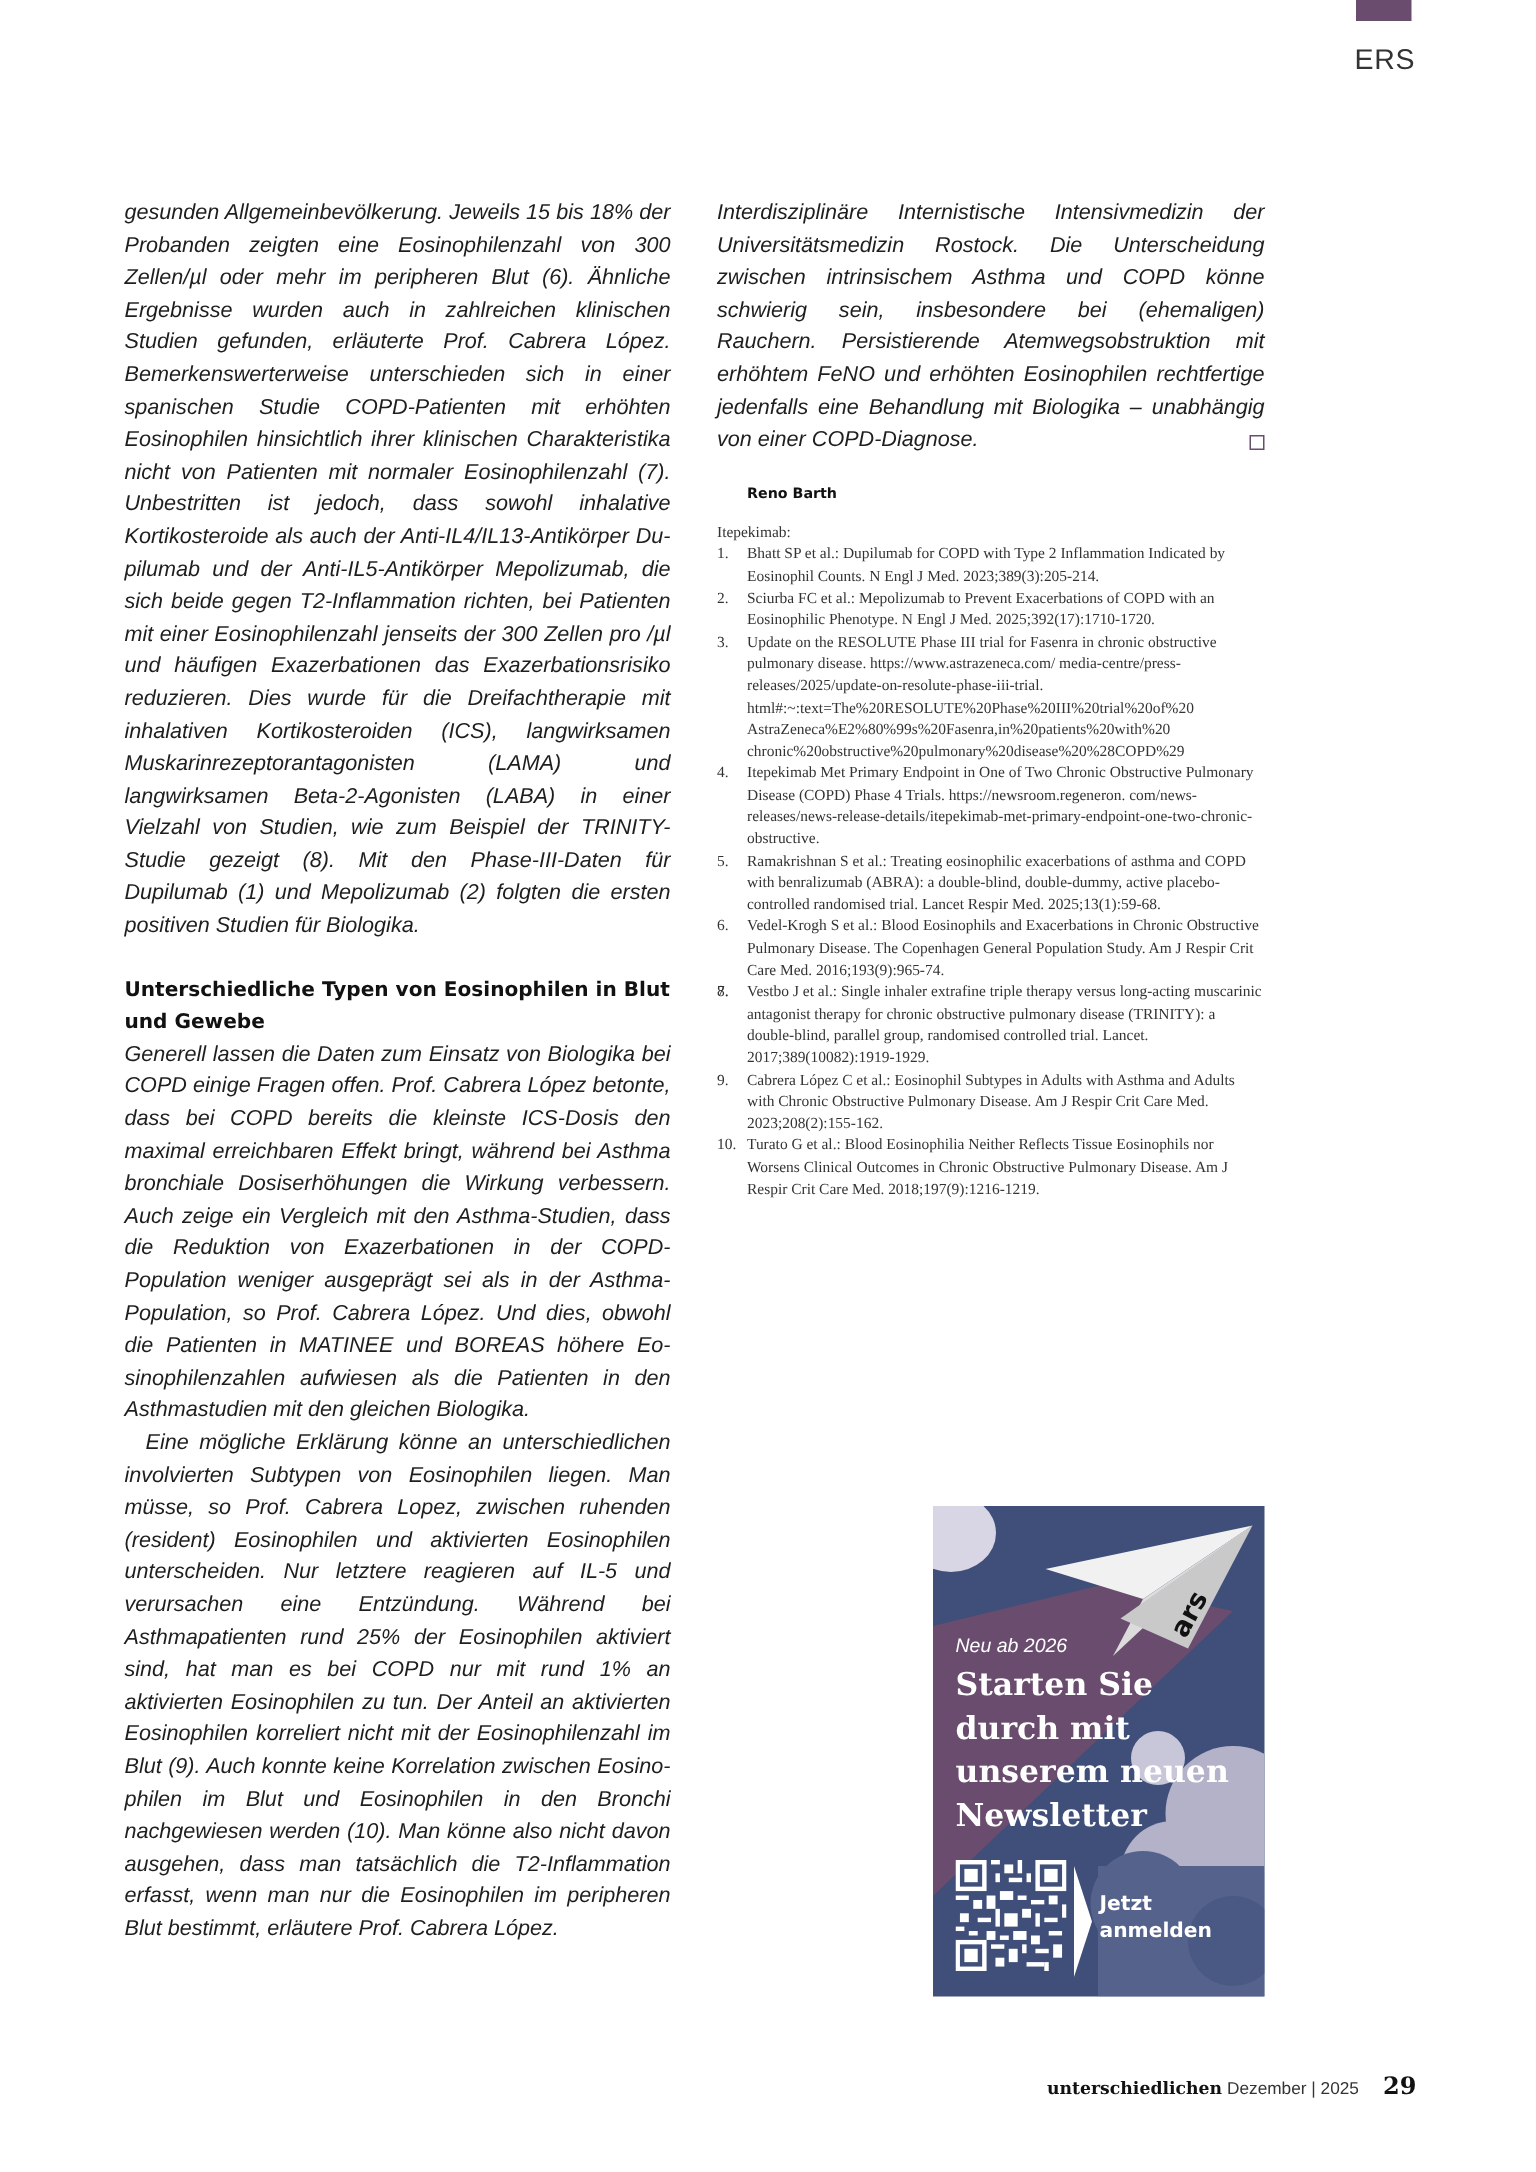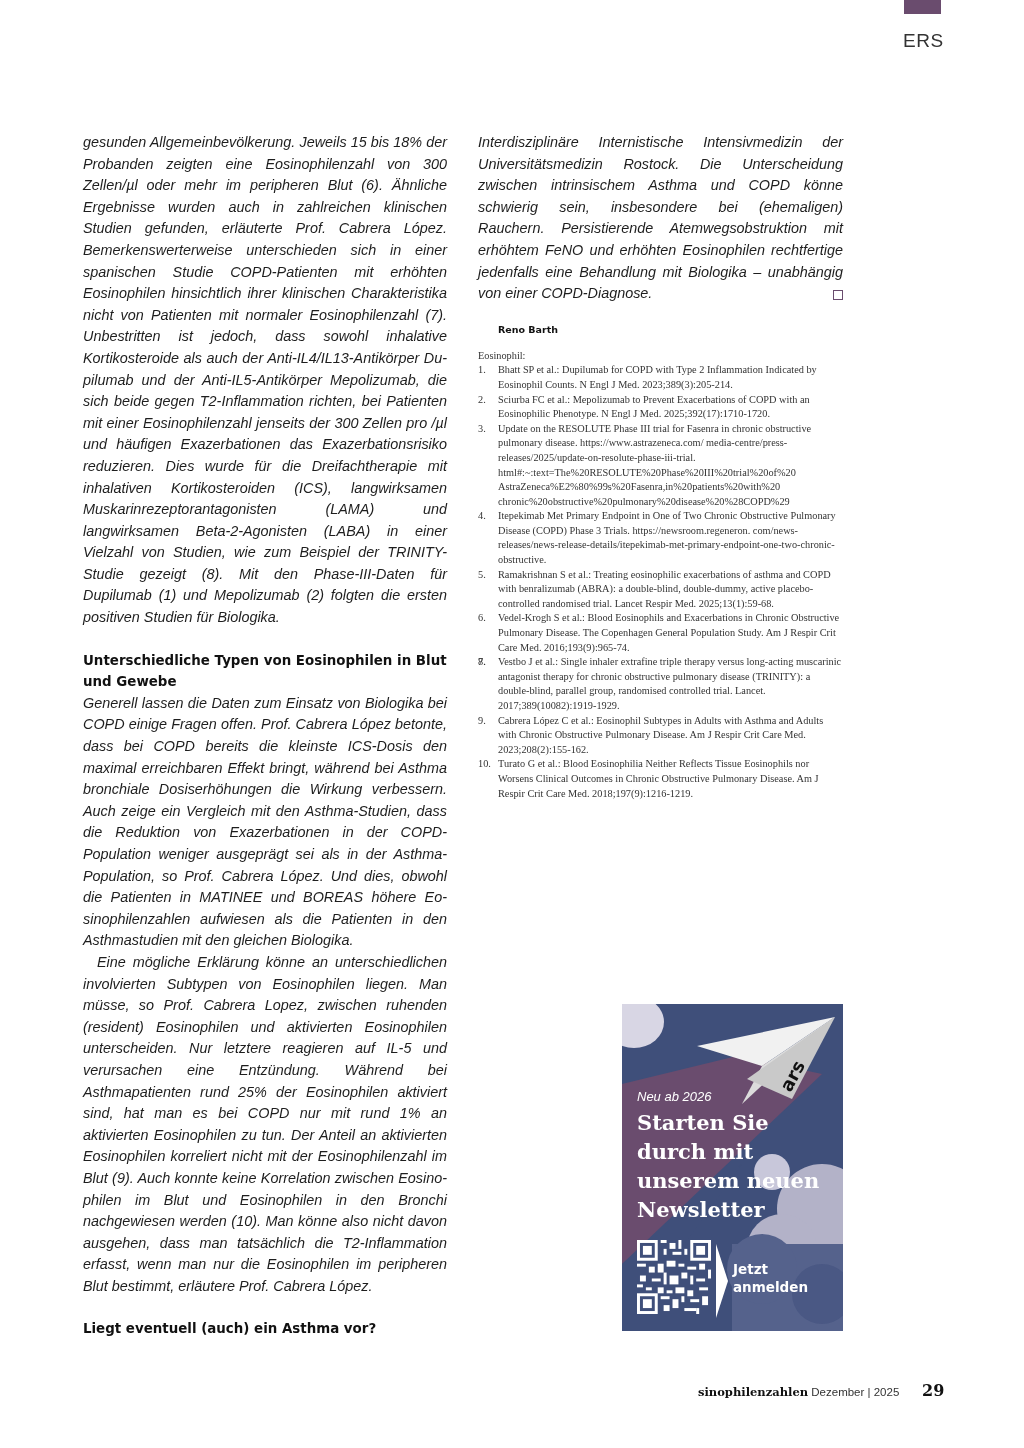--- a/index.html
+++ b/index.html
@@ -40,32 +40,31 @@
 <body>
 
 <div class="top-tab"></div>
 <div class="section-label">ERS</div>
 
 <div class="col-left">
   <p class="body-text">gesunden Allgemeinbevölkerung. Jeweils 15 bis 18% der Probanden zeigten eine Eosinophilenzahl von 300 Zellen/µl oder mehr im peripheren Blut (6). Ähnliche Ergebnisse wur­den auch in zahlreichen klinischen Studien gefunden, erläu­terte Prof. Cabrera López. Bemerkenswerterweise unter­schieden sich in einer spanischen Studie COPD-Patienten mit erhöhten Eosinophilen hinsichtlich ihrer klinischen Cha­rakteristika nicht von Patienten mit normaler Eosinophilen­zahl (7). Unbestritten ist jedoch, dass sowohl inhalative Kortikosteroide als auch der Anti-IL4/IL13-Antikörper Du­pilumab und der Anti-IL5-Antikörper Mepolizumab, die sich beide gegen T2-Inflammation richten, bei Patienten mit einer Eosinophilenzahl jenseits der 300 Zellen pro /µl und häufi­gen Exazerbationen das Exazerbationsrisiko reduzieren. Dies wurde für die Dreifachtherapie mit inhalativen Kortiko­steroiden (ICS), langwirksamen Muskarinrezeptorantago­nisten (LAMA) und langwirksamen Beta-2-Agonisten (LABA) in einer Vielzahl von Studien, wie zum Beispiel der TRINITY-Studie gezeigt (8). Mit den Phase-III-Daten für Dupilumab (1) und Mepolizumab (2) folgten die ersten positiven Studien für Biologika.</p>
   <h3 class="subhead">Unterschiedliche Typen von Eosinophilen in Blut und Gewebe</h3>
   <p class="body-text">Generell lassen die Daten zum Einsatz von Biologika bei COPD einige Fragen offen. Prof. Cabrera López betonte, dass bei COPD bereits die kleinste ICS-Dosis den maximal erreich­baren Effekt bringt, während bei Asthma bronchiale Dosis­erhöhungen die Wirkung verbessern. Auch zeige ein Vergleich mit den Asthma-Studien, dass die Reduktion von Exazerba­tionen in der COPD-Population weniger ausgeprägt sei als in der Asthma-Population, so Prof. Cabrera López. Und dies, obwohl die Patienten in MATINEE und BOREAS höhere Eo­sinophilenzahlen aufwiesen als die Patienten in den Asth­mastudien mit den gleichen Biologika.</p>
   <p class="body-text indent">Eine mögliche Erklärung könne an unterschiedlichen in­volvierten Subtypen von Eosinophilen liegen. Man müsse, so Prof. Cabrera Lopez, zwischen ruhenden (resident) Eosi­nophilen und aktivierten Eosinophilen unterscheiden. Nur letztere reagieren auf IL-5 und verursachen eine Entzün­dung. Während bei Asthmapatienten rund 25% der Eosino­philen aktiviert sind, hat man es bei COPD nur mit rund 1% an aktivierten Eosinophilen zu tun. Der Anteil an aktivierten Eosinophilen korreliert nicht mit der Eosinophilenzahl im Blut (9). Auch konnte keine Korrelation zwischen Eosino­philen im Blut und Eosinophilen in den Bronchi nachgewie­sen werden (10). Man könne also nicht davon ausgehen, dass man tatsächlich die T2-Inflammation erfasst, wenn man nur die Eosinophilen im peripheren Blut bestimmt, er­läutere Prof. Cabrera López.</p>
-  <h3 class="subhead">Liegt eventuell (auch) ein Asthma vor?</h3>
 </div>
 
 <div class="col-right">
   <p class="body-text"><span>Interdisziplinäre Internistische Intensivmedizin der Universi­tätsmedizin Rostock. Die Unterscheidung zwischen intrinsi­schem Asthma und COPD könne schwierig sein, insbesondere bei (ehemaligen) Rauchern. Persistierende Atemwegsobst­ruktion mit erhöhtem FeNO und erhöhten Eosinophilen rechtfertige jedenfalls eine Behandlung mit Biologika – un­abhängig von einer COPD-Diagnose.</span><span class="end-mark"></span></p>
   <div class="author">Reno Barth</div>
-  <div class="refs-title">Eosinophil:</div>
+  <div class="refs-title">Itepekimab:</div>
   <ol class="refs">
     <li><span class="num">1.</span><span>Bhatt SP et al.: Dupilumab for COPD with Type 2 Inflammation Indicated by Eosinophil Counts. N Engl J Med. 2023;389(3):205-214.</span></li>
     <li><span class="num">2.</span><span>Sciurba FC et al.: Mepolizumab to Prevent Exacerbations of COPD with an Eosinophilic Phenotype. N Engl J Med. 2025;392(17):1710-1720.</span></li>
     <li><span class="num">3.</span><span>Update on the RESOLUTE Phase III trial for Fasenra in chronic obstructive pulmonary disease. https://www.astrazeneca.com/ media-centre/press-releases/2025/update-on-resolute-phase-iii-trial. html#:~:text=The%20RESOLUTE%20Phase%20III%20trial%20of%20 AstraZeneca%E2%80%99s%20Fasenra,in%20patients%20with%20 chronic%20obstructive%20pulmonary%20disease%20%28COPD%29</span></li>
-    <li><span class="num">4.</span><span>Itepekimab Met Primary Endpoint in One of Two Chronic Obstructive Pulmonary Disease (COPD) Phase 3 Trials. https://newsroom.regeneron. com/news-releases/news-release-details/itepekimab-met-primary-endpoint-one-two-chronic-obstructive.</span></li>
+    <li><span class="num">4.</span><span>Itepekimab Met Primary Endpoint in One of Two Chronic Obstructive Pulmonary Disease (COPD) Phase 4 Trials. https://newsroom.regeneron. com/news-releases/news-release-details/itepekimab-met-primary-endpoint-one-two-chronic-obstructive.</span></li>
     <li><span class="num">5.</span><span>Ramakrishnan S et al.: Treating eosinophilic exacerbations of asthma and COPD with benralizumab (ABRA): a double-blind, double-dummy, active placebo-controlled randomised trial. Lancet Respir Med. 2025;13(1):59-68.</span></li>
     <li><span class="num">6.</span><span>Vedel-Krogh S et al.: Blood Eosinophils and Exacerbations in Chronic Obstructive Pulmonary Disease. The Copenhagen General Population Study. Am J Respir Crit Care Med. 2016;193(9):965-74.</span></li>
     <li><span class="num">7.</span></li>
     <li><span class="num">8.</span><span>Vestbo J et al.: Single inhaler extrafine triple therapy versus long-acting muscarinic antagonist therapy for chronic obstructive pulmonary disease (TRINITY): a double-blind, parallel group, randomised controlled trial. Lancet. 2017;389(10082):1919-1929.</span></li>
     <li><span class="num">9.</span><span>Cabrera López C et al.: Eosinophil Subtypes in Adults with Asthma and Adults with Chronic Obstructive Pulmonary Disease. Am J Respir Crit Care Med. 2023;208(2):155-162.</span></li>
     <li><span class="num">10.</span><span>Turato G et al.: Blood Eosinophilia Neither Reflects Tissue Eosinophils nor Worsens Clinical Outcomes in Chronic Obstructive Pulmonary Disease. Am J Respir Crit Care Med. 2018;197(9):1216-1219.</span></li>
   </ol>
 </div>
 
 <div class="ad">
@@ -144,16 +143,16 @@
   <svg class="arrow" width="12" height="74" viewBox="0 0 12 74">
     <polygon points="0,0 12,37 0,74" fill="#ffffff"></polygon>
   </svg>
   <div class="cta">
     <div>Jetzt</div>
     <div>anmelden</div>
   </div>
 </div>
 
 <div class="footer">
-  <span class="brand">sinophilenzahlen</span>
+  <span class="brand">unterschiedlichen</span>
   <span>Dezember | 2025</span>
   <span class="page-number">29</span>
 </div>
 
 </body></html>

